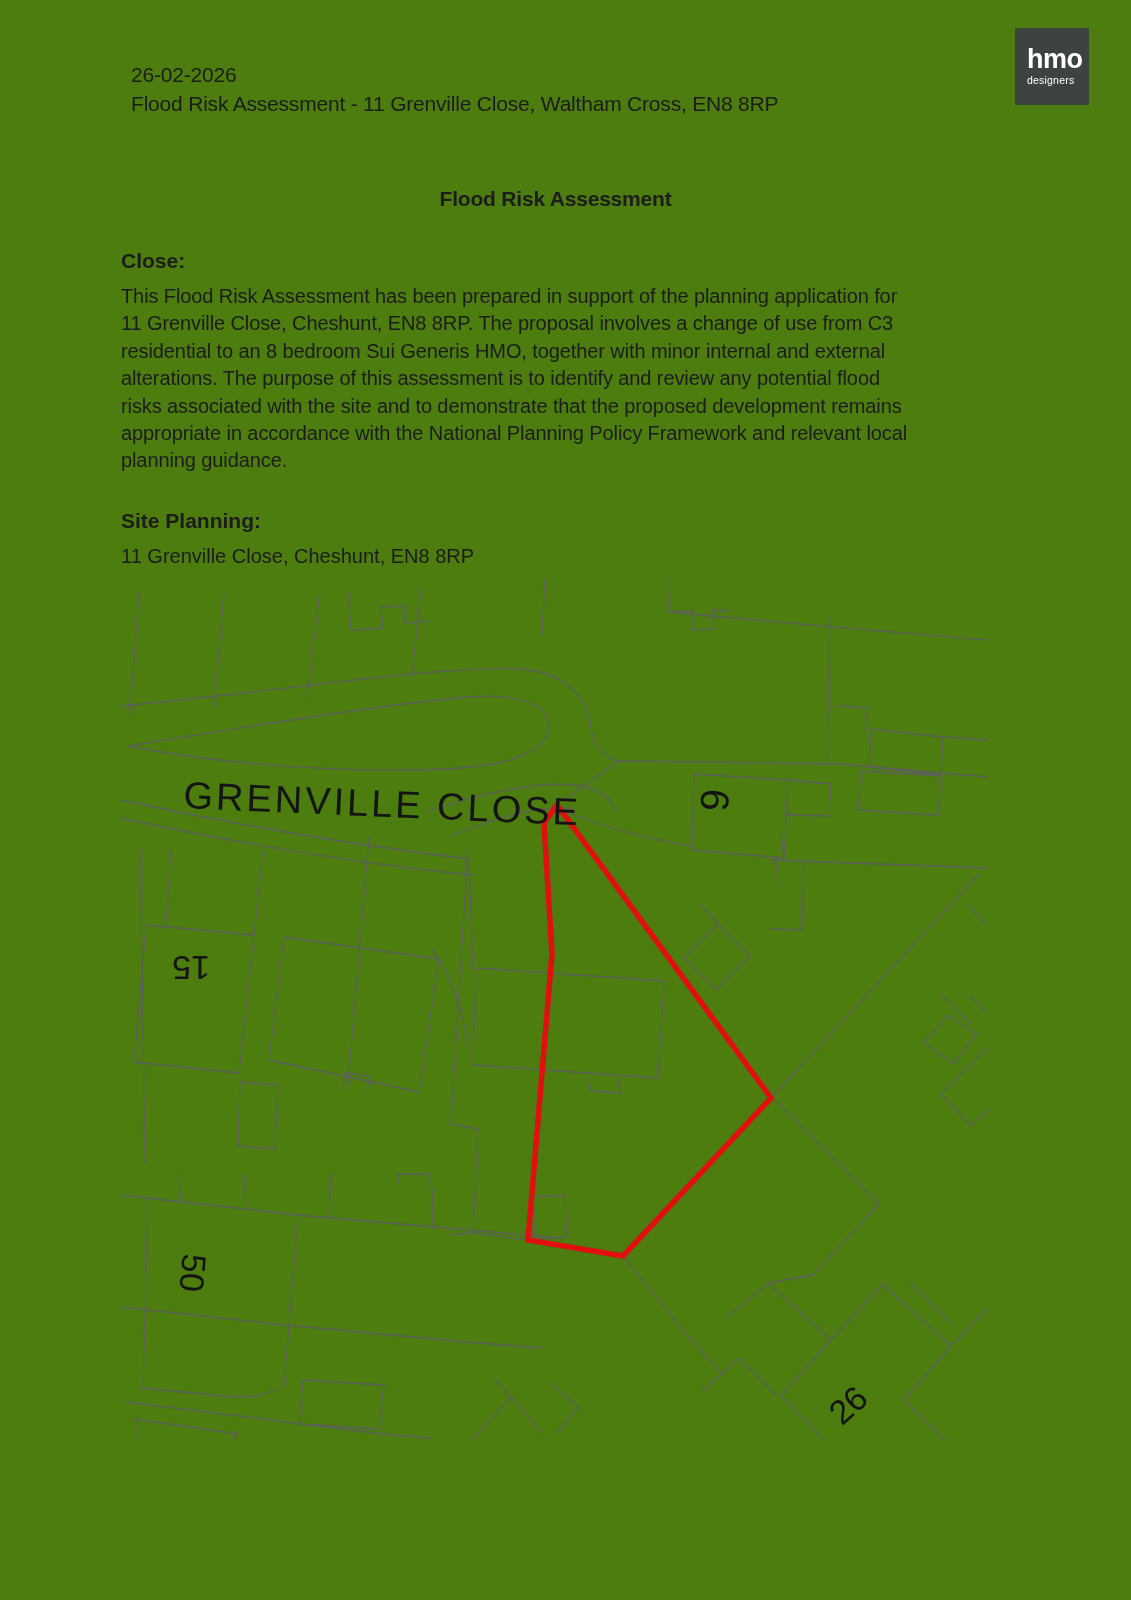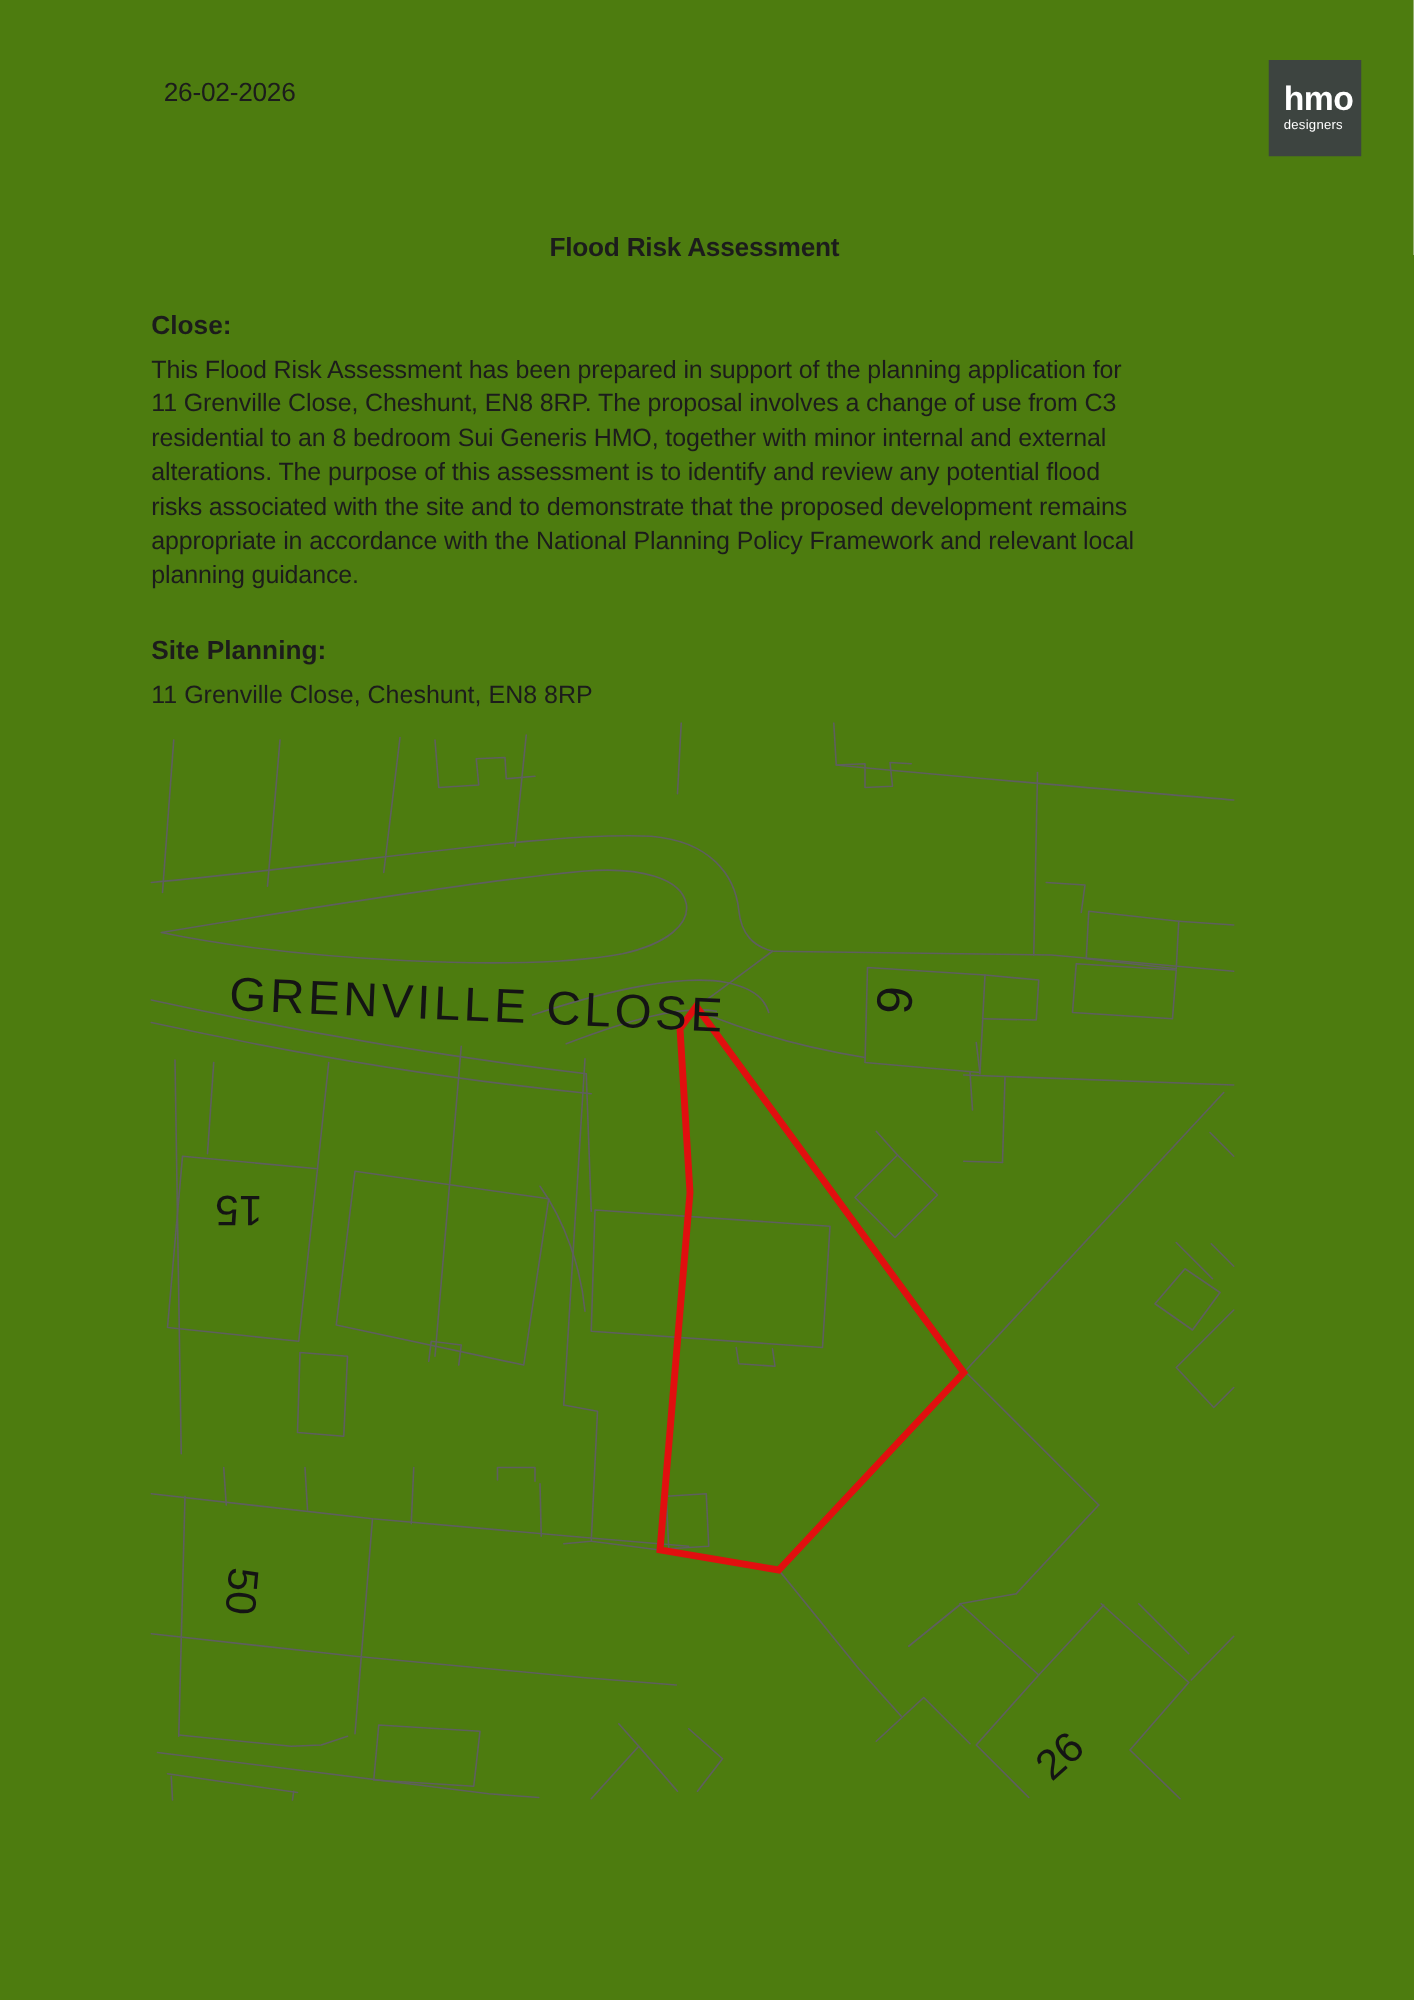--- a/index.html
+++ b/index.html
@@ -3,21 +3,21 @@
 <meta charset="utf-8">
 <style>
   html,body{margin:0;padding:0;background:#ffffff;}
   .page{
     position:relative;width:1131px;height:1600px;background:#4d7c0f;
     font-family:"Liberation Sans",sans-serif;color:#1c1c1c;overflow:hidden;margin:0 auto;
   }
   .hdr-date{position:absolute;left:131px;top:63px;font-size:21px;letter-spacing:-0.2px;}
   .hdr-sub{position:absolute;left:131px;top:92px;font-size:21px;letter-spacing:-0.2px;}
   .logo{
-    position:absolute;left:1015px;top:48px;width:74px;height:77px;
+    position:absolute;left:1015px;top:28px;width:74px;height:77px;
     background:#3d4440;color:#ffffff;display:flex;flex-direction:column;
     justify-content:center;padding-left:12px;box-sizing:border-box;
   }
   .logo-word{font-size:27px;font-weight:bold;line-height:0.95;letter-spacing:-0.5px;}
   .logo-tag{font-size:10.5px;letter-spacing:0.2px;margin-top:1px;}
   .doc-title{
     position:absolute;left:0;top:187px;width:1111px;text-align:center;
     font-size:21px;font-weight:bold;letter-spacing:-0.2px;
   }
   .sec-head{position:absolute;left:121px;font-size:21px;font-weight:bold;}
@@ -33,20 +33,21 @@
   .street-text{font-size:38px;letter-spacing:3px;}
   .plot-text{font-size:34px;}
   .plot-text-6{font-size:40px;}
 </style>
 </head>
 <body>
 
 <div class="page">
 
   <div class="hdr-date">26-02-2026</div>
+  <div class="hdr-sub">Flood Risk Assessment - 11 Grenville Close, Waltham Cross, EN8 8RP</div>
 
   <div class="logo">
     <div class="logo-word">hmo</div>
     <div class="logo-tag">designers</div>
   </div>
 
   <div class="doc-title">Flood Risk Assessment</div>
 
   <div class="sec-head intro-head">Close:</div>
   <div class="intro-body">This Flood Risk Assessment has been prepared in support of the planning application for

